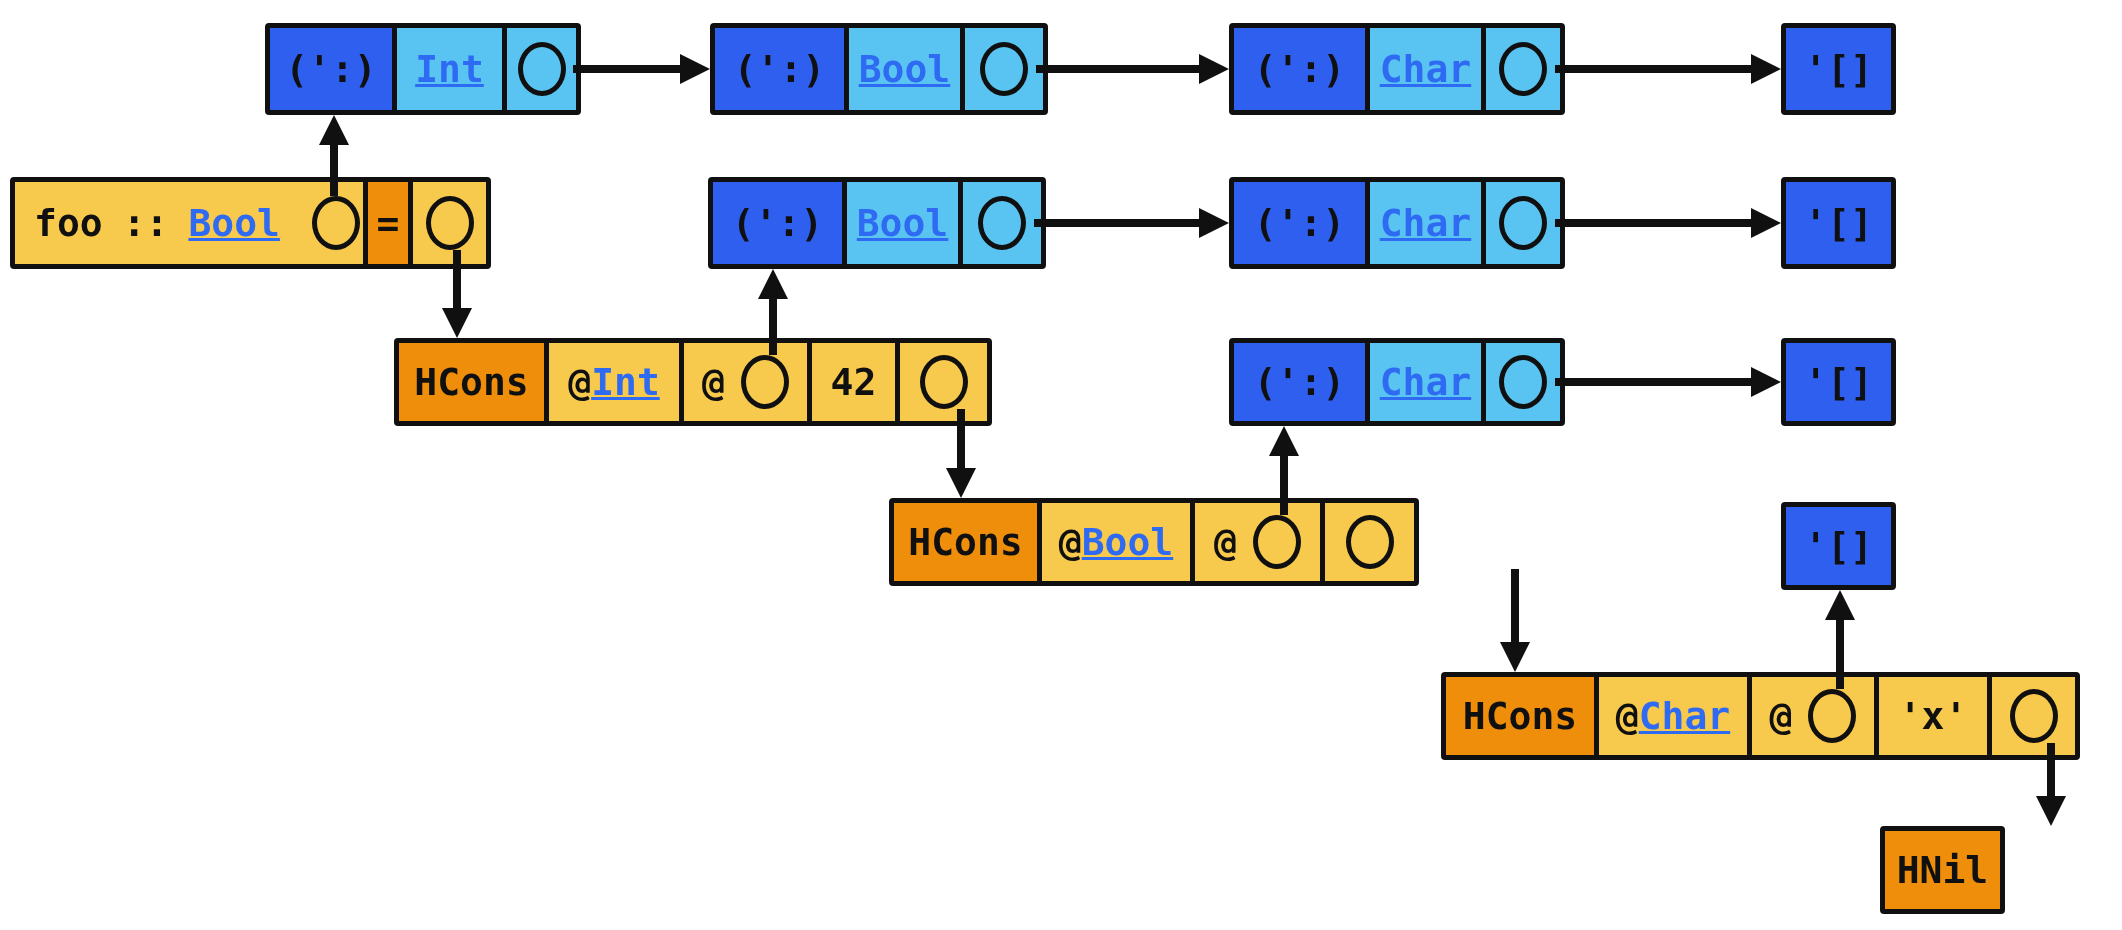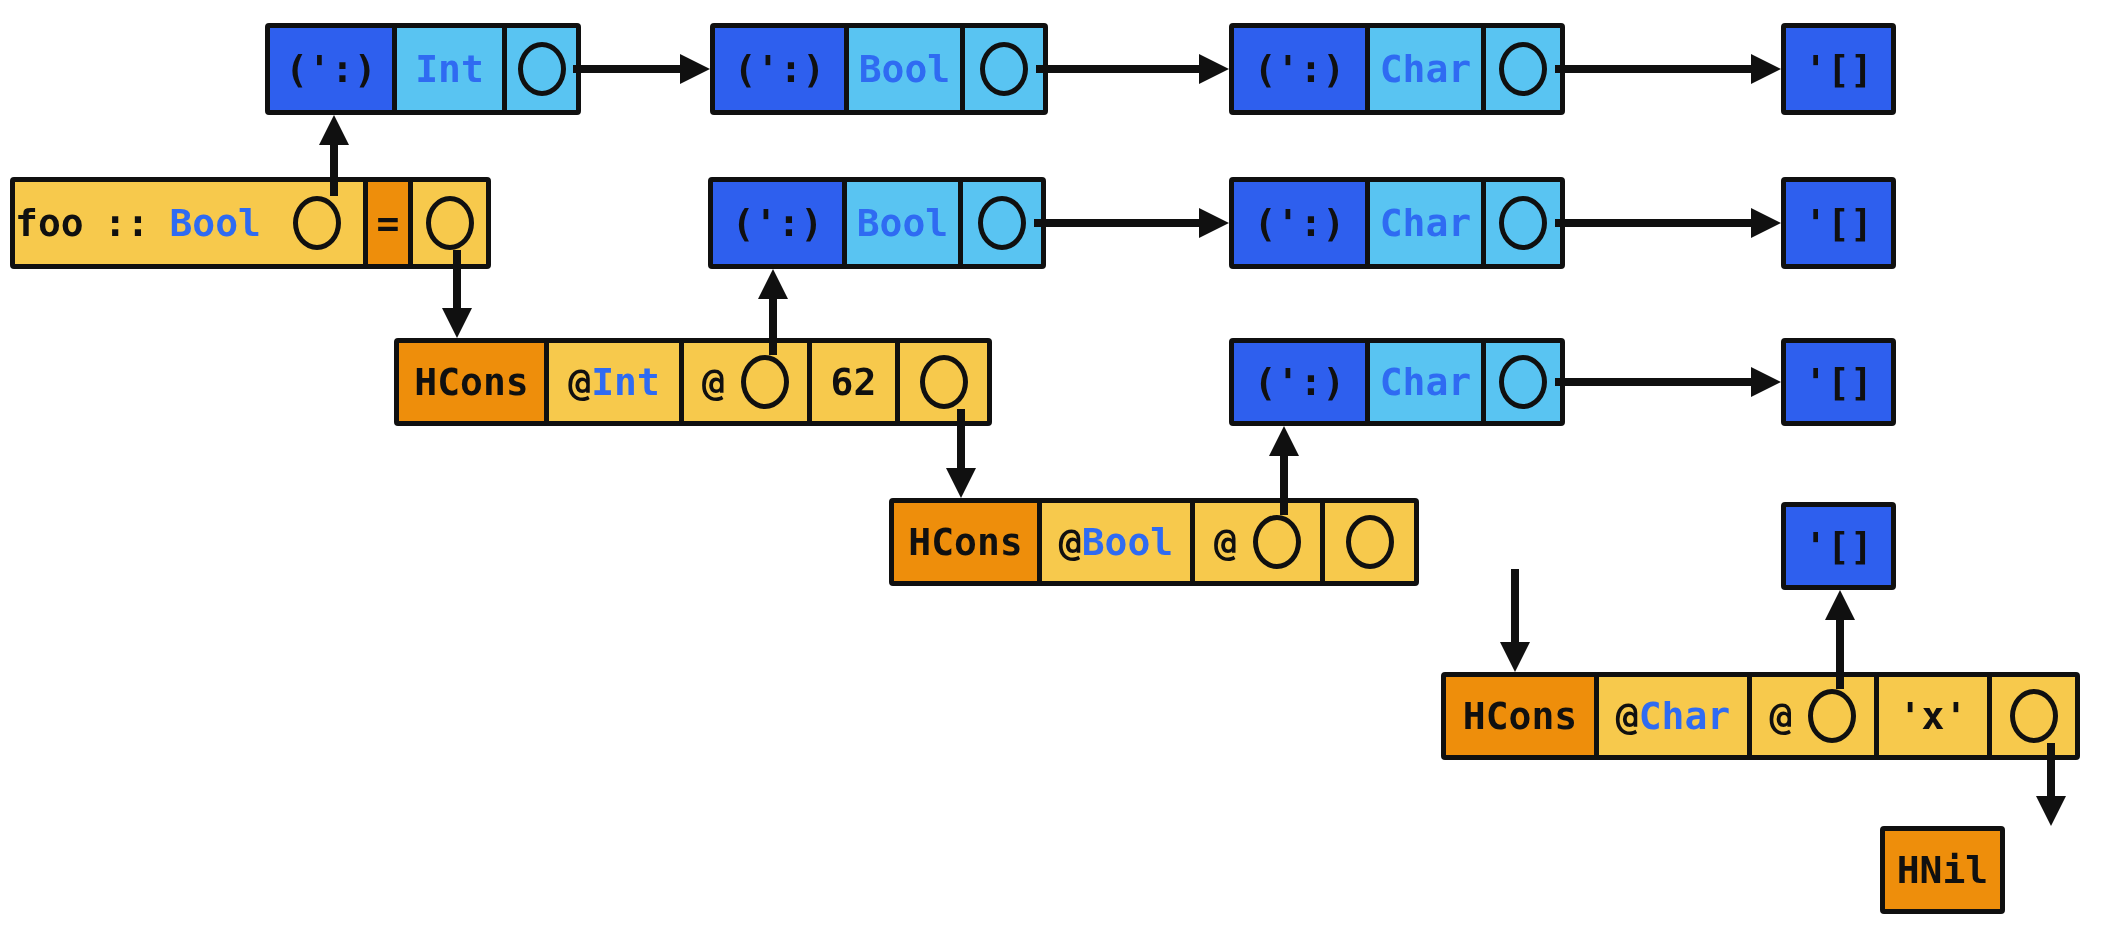--- a/index.html
+++ b/index.html
@@ -15,27 +15,27 @@
   }
   .cell {
     display:flex; align-items:center; justify-content:center;
     box-sizing:border-box; white-space:nowrap;
   }
   .div { border-left:5px solid var(--ink); }
   .dark   { background:var(--darkblue); }
   .light  { background:var(--lightblue); }
   .yellow { background:var(--yellow); }
   .orange { background:var(--orange); }
-  .blue   { color:var(--textblue); }
+  .blue   { color:var(--textblue);text-decoration:underline; }
   .circle {
     width:48px; height:54px; border:5px solid var(--ink); border-radius:50%;
     box-sizing:border-box; flex:none;
   }
   .appcell { gap:16px; }
-  .declcell { justify-content:flex-start; padding-left:0; gap:20px; }
+  .declcell { justify-content:flex-start; padding-left:19px; gap:20px; }
   .declcell .circle { margin-left:12px; }
   
   .ah { position:absolute; height:8px; background:var(--ink); }
   .ah::after {
     content:""; position:absolute; right:-30px; top:-11px;
     border-left:30px solid var(--ink);
     border-top:15px solid transparent; border-bottom:15px solid transparent;
   }
   .av { position:absolute; width:8px; background:var(--ink); }
   .avu::before {
@@ -147,21 +147,21 @@
       </div>
     <div class="cell yellow div" style="width:135px">
       <span>@</span>
         <span class="blue">Int</span>
     </div>
     <div class="cell yellow div appcell" style="width:128px">
       <span>@</span>
         <span class="circle"></span>
     </div>
     <div class="cell yellow div" style="width:88px">
-        <span>62</span>
+        <span>42</span>
       </div>
     <div class="cell yellow div" style="width:92px">
         <span class="circle"></span>
       </div>
   </div>
 
   <div class="box" style="left:1229px;top:338px;height:88px">
     <div class="cell dark" style="width:131px">
         <span>(':)</span>
       </div>

